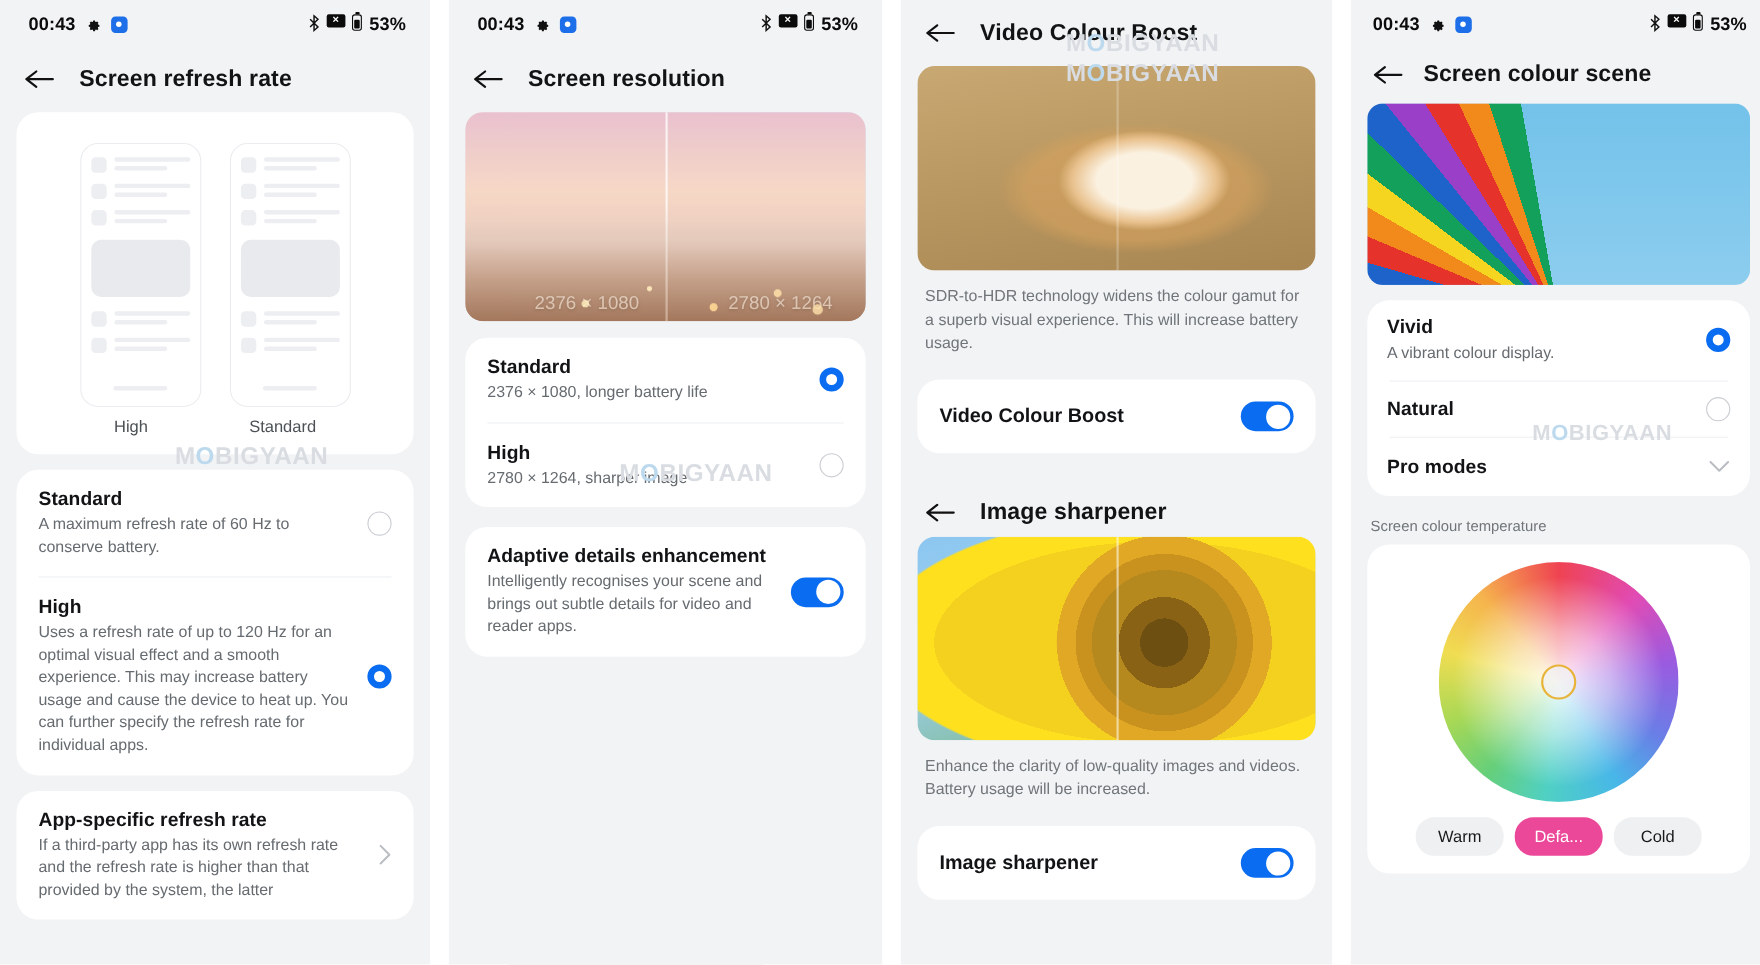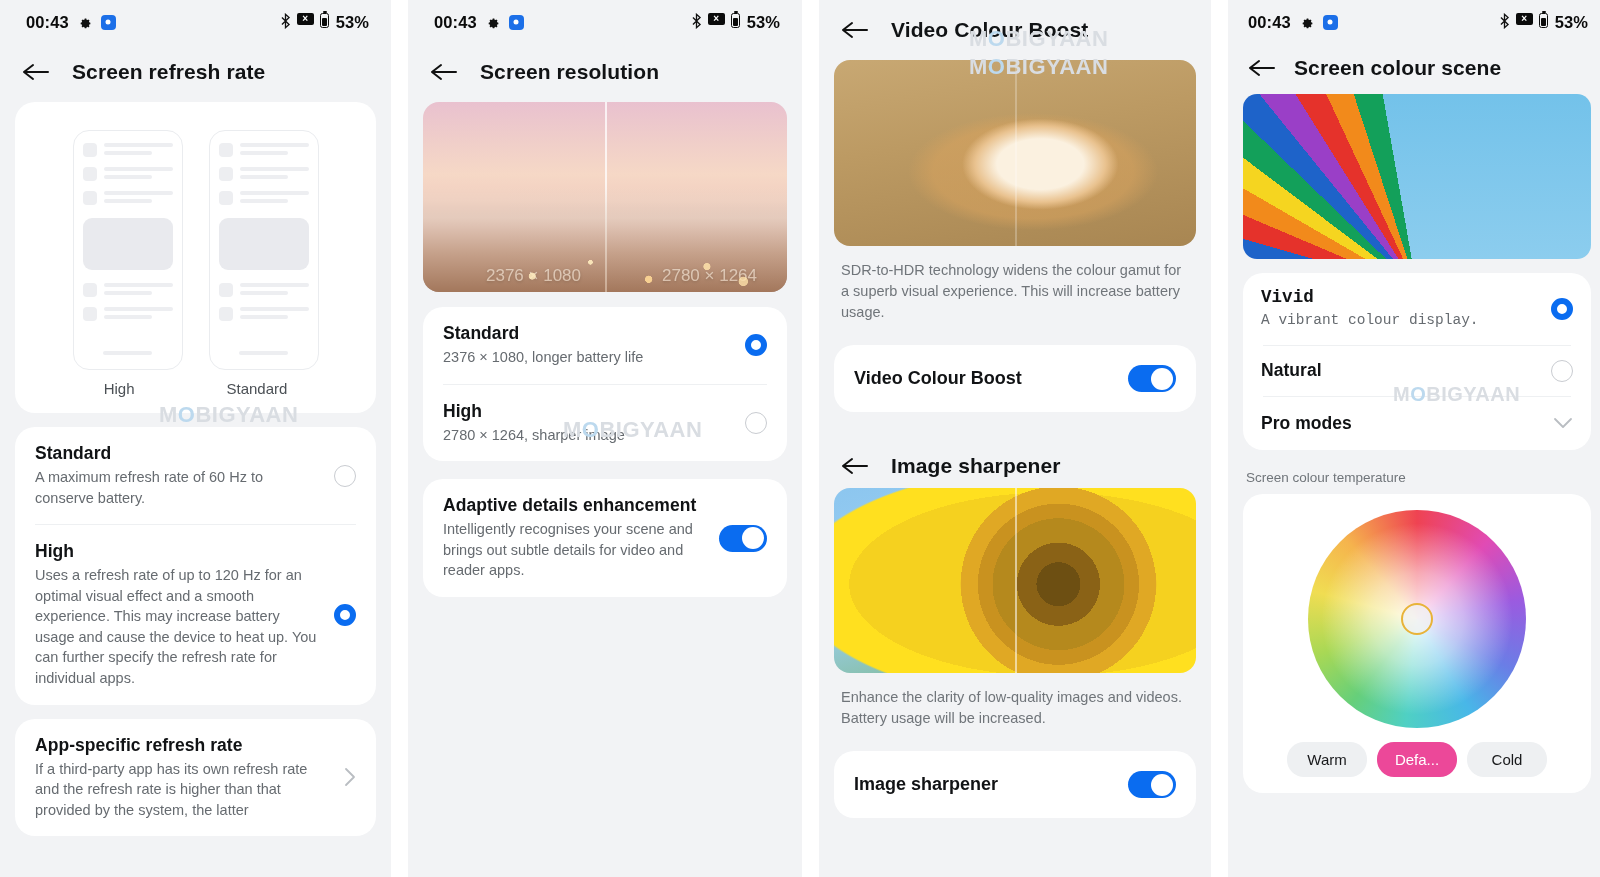--- a/index.html
+++ b/index.html
@@ -551,21 +551,21 @@
     <div class="titlerow" style="padding:12px 0 14px 20px; gap:18px;">
       <svg class="back-arrow" viewBox="0 0 28 22">
           <path fill="none" stroke="#111" stroke-width="2" stroke-linecap="round" stroke-linejoin="round" d="M11 4L2 11l9 7M2 11h24"></path>
         </svg>
       <div class="page-title">Screen colour scene</div>
     </div>
 
     <div class="hero hero-chute parachute" style="border-radius:14px;"></div>
 
     <div class="card" style="margin-top:14px;">
-      <div class="opt" style="padding:14px 18px;font-family:Liberation Mono, monospace;">
+      <div class="opt" style="padding:14px 18px;">
         <div class="opt-text">
           <div class="opt-title">Vivid</div>
           <div class="opt-sub">A vibrant colour display.</div>
         </div>
         <span class="radio on"></span>
       </div>
       <div class="divider"></div>
       <div class="opt" style="padding:14px 18px;">
         <div class="opt-text">
           <div class="opt-title">Natural</div>

